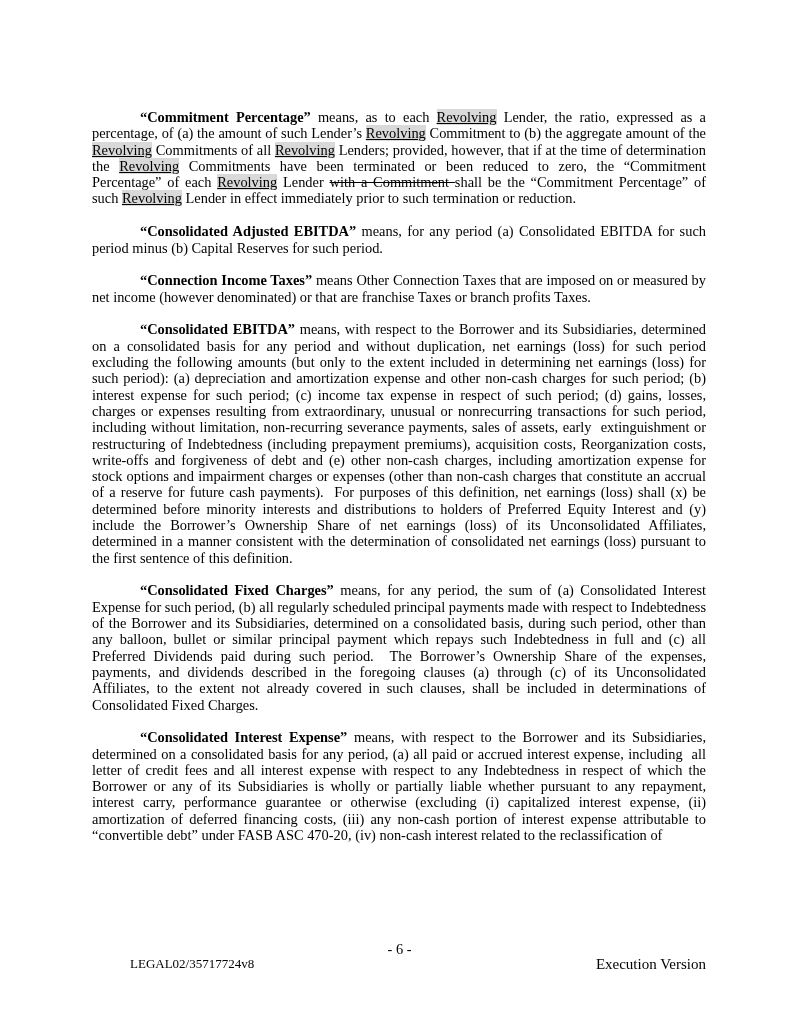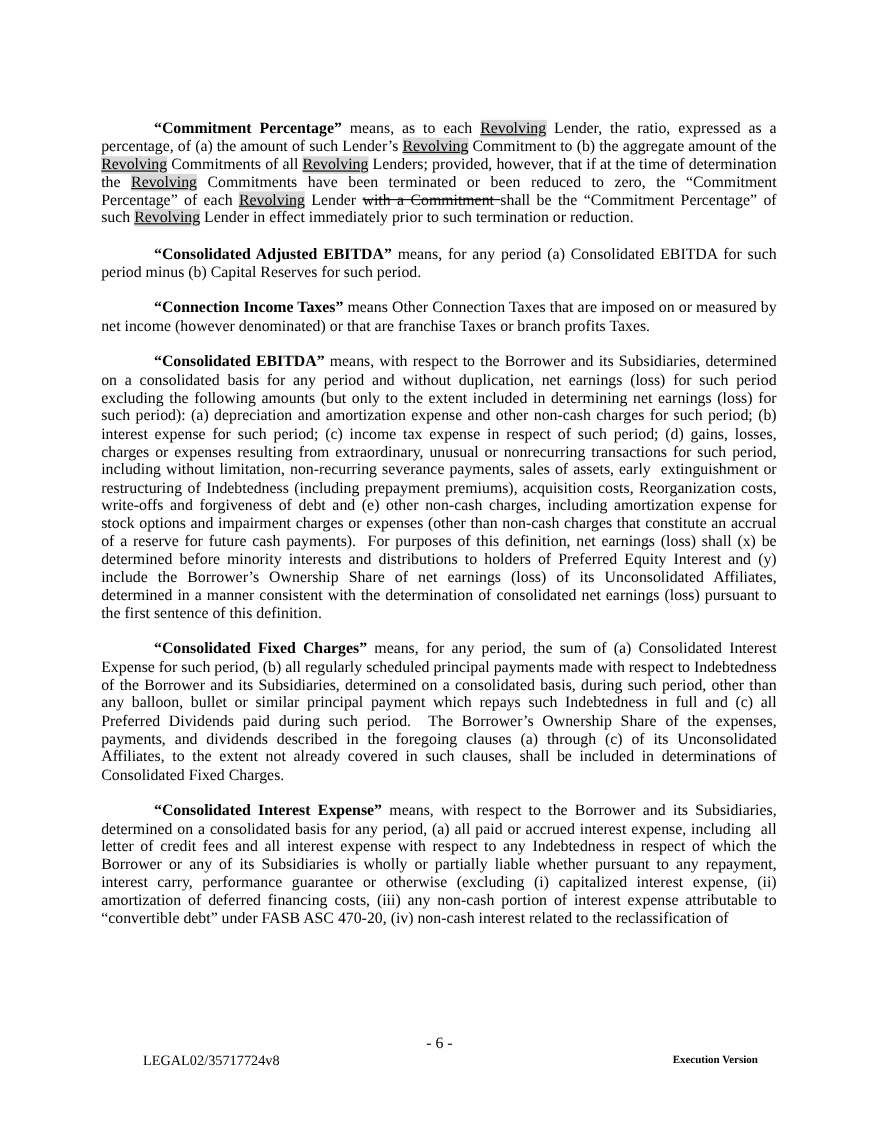--- a/index.html
+++ b/index.html
@@ -49,23 +49,22 @@
   .footer-doc-id {
     position: absolute;
     top: 956px;
     left: 92px;
     font-size: 13px;
     margin-left: 38px;
   }
   .footer-version {
     position: absolute;
     top: 956px;
-    right: 110px;
-    font-size: 10px;
-    font-weight: bold;
+    right: 93px;
+    font-size: 15px;
   }
 </style>
 </head>
 <body>
 
 <div class="page">
   <div class="content">
       <p class="para"><span class="run b">“Commitment Percentage”</span><span class="run"> means, as to each </span><span class="run u">Revolving</span><span class="run"> Lender, the ratio, expressed as a percentage, of (a) the amount of such Lender’s </span><span class="run u">Revolving</span><span class="run"> Commitment to (b) the aggregate amount of the </span><span class="run u">Revolving</span><span class="run"> Commitments of all </span><span class="run u">Revolving</span><span class="run"> Lenders; provided, however, that if at the time of determination the </span><span class="run u">Revolving</span><span class="run"> Commitments have been terminated or been reduced to zero, the “Commitment Percentage” of each </span><span class="run u">Revolving</span><span class="run"> Lender </span><span class="run d">with a Commitment </span><span class="run">shall be the “Commitment Percentage” of such </span><span class="run u">Revolving</span><span class="run"> Lender in effect immediately prior to such termination or reduction.</span></p>
       <p class="para"><span class="run b">“Consolidated Adjusted EBITDA”</span><span class="run"> means, for any period (a) Consolidated EBITDA for such period minus (b) Capital Reserves for such period.</span></p>
       <p class="para"><span class="run b">“Connection Income Taxes”</span><span class="run"> means Other Connection Taxes that are imposed on or measured by net income (however denominated) or that are franchise Taxes or branch profits Taxes.</span></p>

